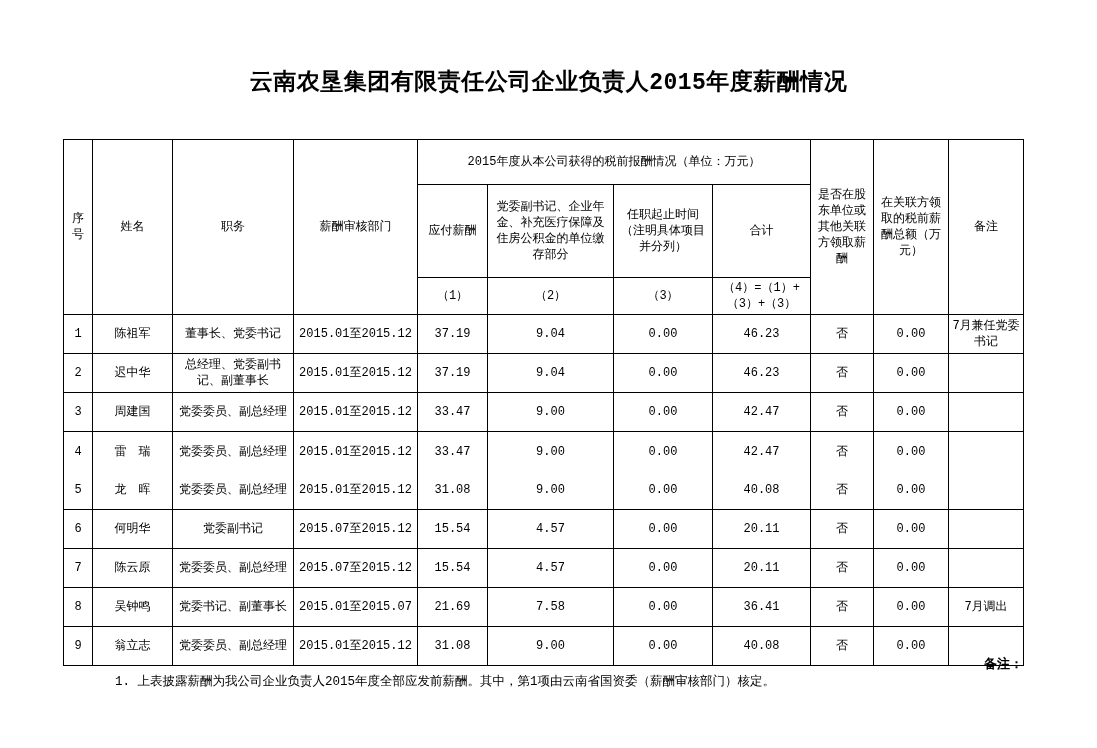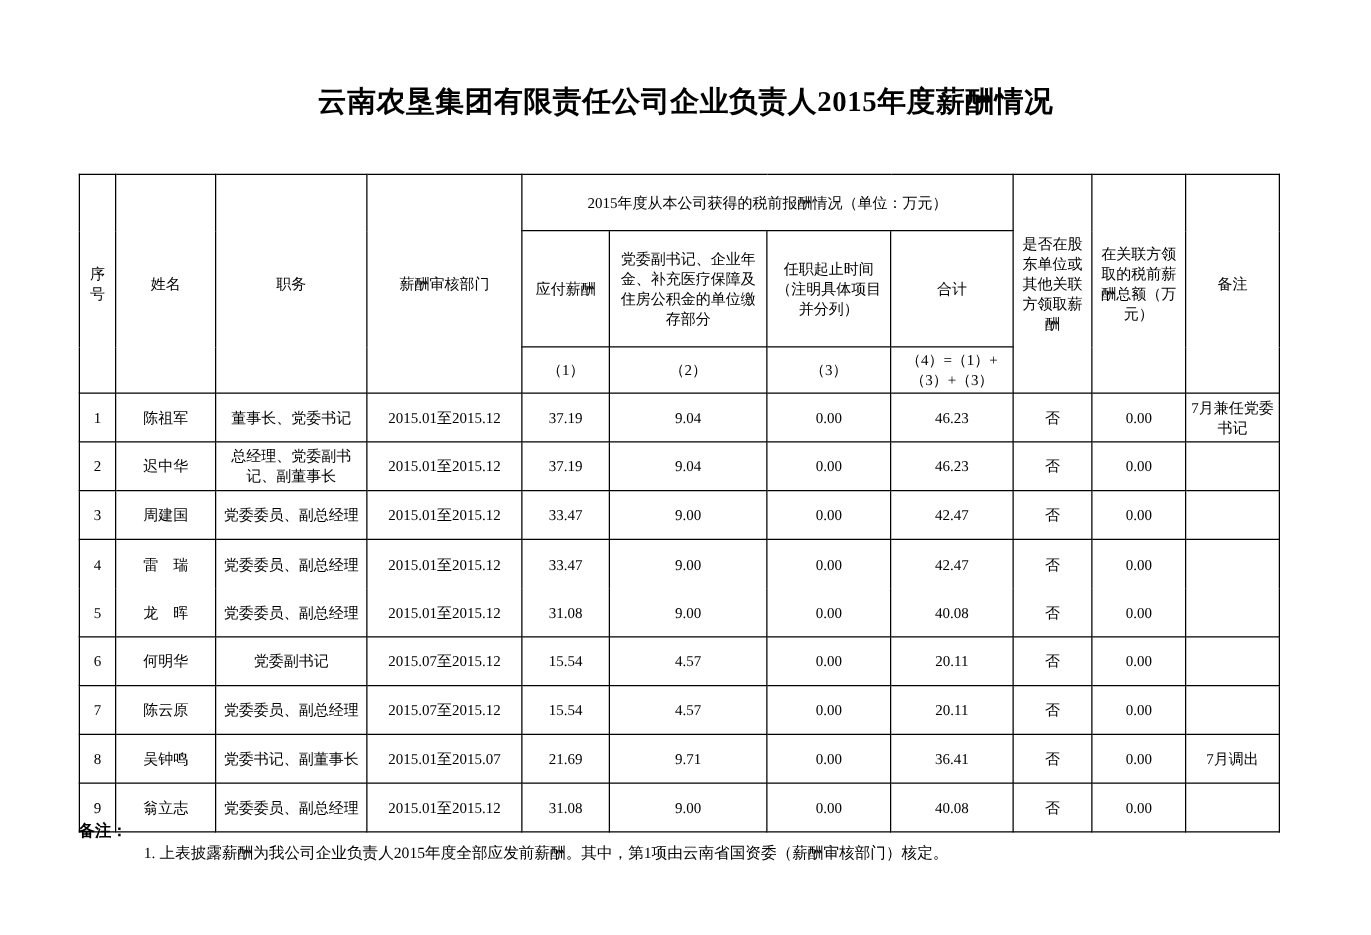--- a/index.html
+++ b/index.html
@@ -2,21 +2,21 @@
 <html><head>
 <meta charset="utf-8">
 <style>
   * { margin: 0; padding: 0; box-sizing: border-box; }
   html, body { background: #ffffff; }
   .page {
     position: relative;
     width: 1097px;
     height: 748px;
     background: #ffffff;
-    font-family: Liberation Serif, serif;
+    font-family: Liberation Mono, monospace;
     color: #000000;
     overflow: hidden;
   }
   .doc-title {
     position: absolute;
     top: 66px;
     left: 0;
     width: 100%;
     text-align: center;
     font-size: 23px;
@@ -50,21 +50,21 @@
   tr.merge-bottom td { border-bottom: none; }
   tr.merge-top td    { border-top: none; }
   .footnote {
     position: absolute;
     top: 657px;
     left: 63px;
     width: 960px;
     font-size: 13px;
     line-height: 1.25;
   }
-  .footnote-label { font-weight: bold; }
+  .footnote-label { font-weight: bold; text-align: right; }
   .footnote-line  { margin-left: 52px; margin-top: 2px; font-size: 12.5px; }
 </style>
 </head>
 <body>
 
 <div class="page">
 
   <div class="doc-title">云南农垦集团有限责任公司企业负责人2015年度薪酬情况</div>
 
   <table class="salary-table">
@@ -196,21 +196,21 @@
         <td>否</td>
         <td>0.00</td>
         <td></td>
       </tr>
       <tr>
         <td>8</td>
         <td>吴钟鸣</td>
         <td>党委书记、副董事长</td>
         <td>2015.01至2015.07</td>
         <td>21.69</td>
-        <td>9.71</td>
+        <td>7.58</td>
         <td>0.00</td>
         <td>36.41</td>
         <td>否</td>
         <td>0.00</td>
         <td>7月调出</td>
       </tr>
       <tr>
         <td>9</td>
         <td>翁立志</td>
         <td>党委委员、副总经理</td>

